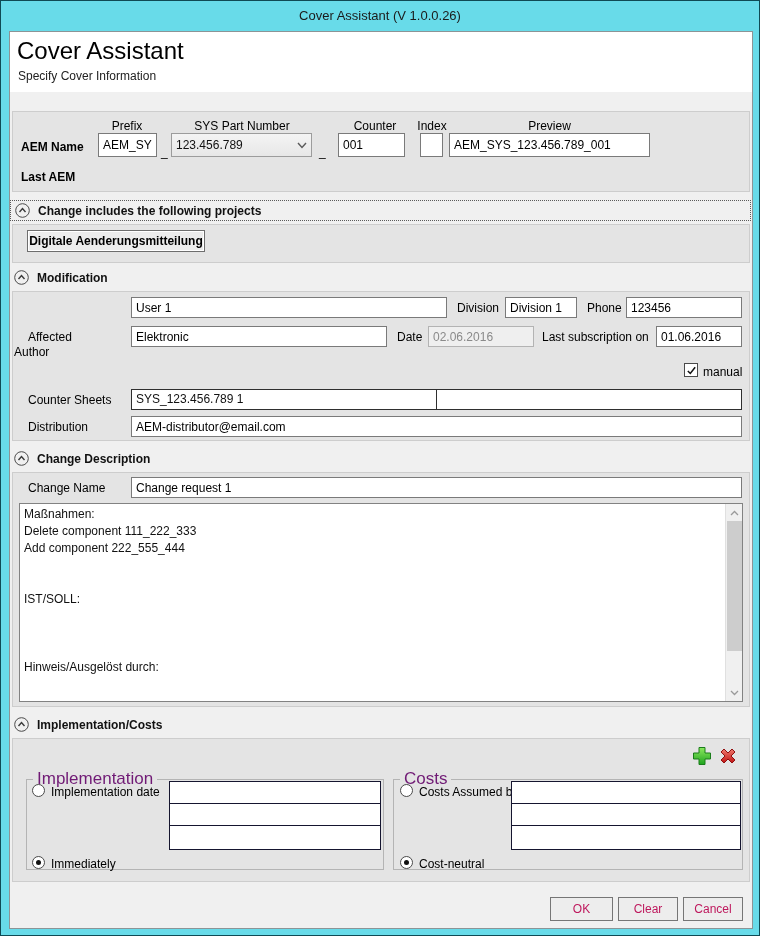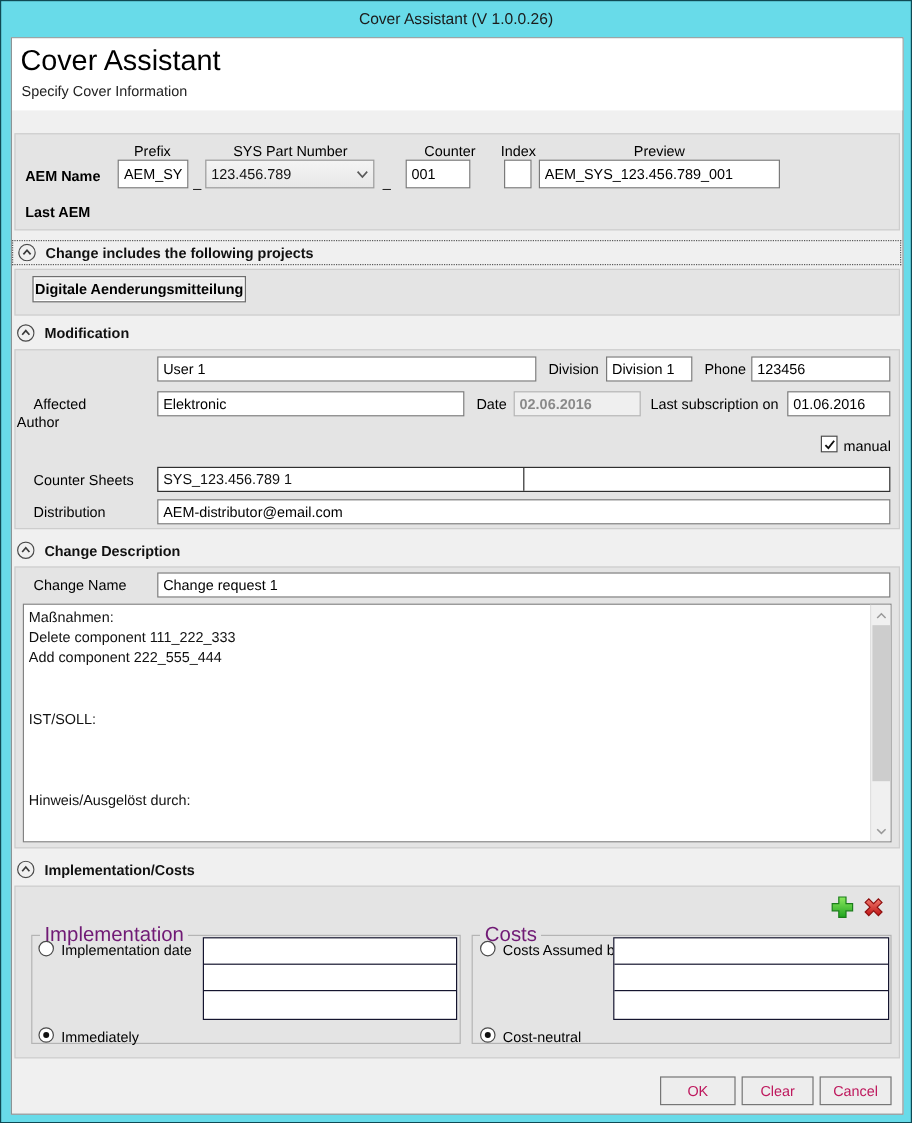--- a/index.html
+++ b/index.html
@@ -75,21 +75,21 @@
   <div class="abs lbl b" style="left:20px;top:139px;">AEM Name</div>
   <input class="abs in" style="left: 97px; top: 132px; width: 59px; height: 24px;" value="AEM_SYS">
   <div class="abs sep" style="left:160px;top:144px;">_</div>
   <div class="abs combo" style="left:170px;top:132px;width:141px;height:24px;">
     <span class="val">123.456.789</span>
     <svg width="10" height="7" viewBox="0 0 10 7">
         <polyline points="1,1 5,5.5 9,1" fill="none" stroke="#5a5a5a" stroke-width="1.4"></polyline>
       </svg>
   </div>
   <div class="abs sep" style="left:318px;top:144px;">_</div>
-  <input class="abs in" style="left: 337px; top: 132px; width: 54px; height: 24px;" value="001">
+  <input class="abs in" style="left: 337px; top: 132px; width: 67px; height: 24px;" value="001">
   <input class="abs in" style="left: 419px; top: 132px; width: 23px; height: 24px;" value="">
   <input class="abs in" style="left: 448px; top: 132px; width: 201px; height: 24px;" value="AEM_SYS_123.456.789_001">
   <div class="abs lbl b" style="left:20px;top:169px;">Last AEM</div>
 
   <div class="abs exph" style="left:9px;top:199px;width:741px;height:21px;border:1px dotted #595959;padding-left:4px;">
     <svg class="expicon" viewBox="0 0 15 15">
       <circle cx="7.5" cy="7.5" r="6.8" fill="#f0f0f0" stroke="#4a4a4a" stroke-width="1"></circle>
       <polyline points="4.5,9 7.5,5.5 10.5,9" fill="none" stroke="#3a3a3a" stroke-width="1.4"></polyline>
     </svg>
     <span>Change includes the following projects</span>
@@ -109,21 +109,21 @@
   <div class="abs lbl" style="left:13px;top:300px;margin-top:44px;">Author</div>
   <input class="abs in" style="left: 130px; top: 296px; width: 316px; height: 21px;" value="User 1">
   <div class="abs lbl" style="left:456px;top:300px;">Division</div>
   <input class="abs in" style="left: 504px; top: 296px; width: 72px; height: 21px;" value="Division 1">
   <div class="abs lbl" style="left:586px;top:300px;">Phone</div>
   <input class="abs in" style="left: 625px; top: 296px; width: 116px; height: 21px;" value="123456">
 
   <div class="abs lbl" style="left:27px;top:329px;">Affected</div>
   <input class="abs in" style="left: 130px; top: 325px; width: 256px; height: 21px;" value="Elektronic">
   <div class="abs lbl" style="left:396px;top:329px;">Date</div>
-  <input class="abs in dis" style="left: 427px; top: 325px; width: 106px; height: 21px; font-weight: bold;" disabled="" value="02.06.2016">
+  <input class="abs in dis" style="left: 427px; top: 325px; width: 106px; height: 21px;" disabled="" value="02.06.2016">
   <div class="abs lbl" style="left:541px;top:329px;">Last subscription on</div>
   <input class="abs in" style="left: 655px; top: 325px; width: 86px; height: 21px;" value="01.06.2016">
 
   <div class="abs chk" style="left:683px;top:362px;">
     <svg width="11" height="11" viewBox="0 0 12 12">
         <polyline points="2,6.5 4.7,9.2 10,2.5" fill="none" stroke="#111" stroke-width="1.7"></polyline>
       </svg>
   </div>
   <div class="abs lbl" style="left:702px;top:364px;">manual</div>
 

